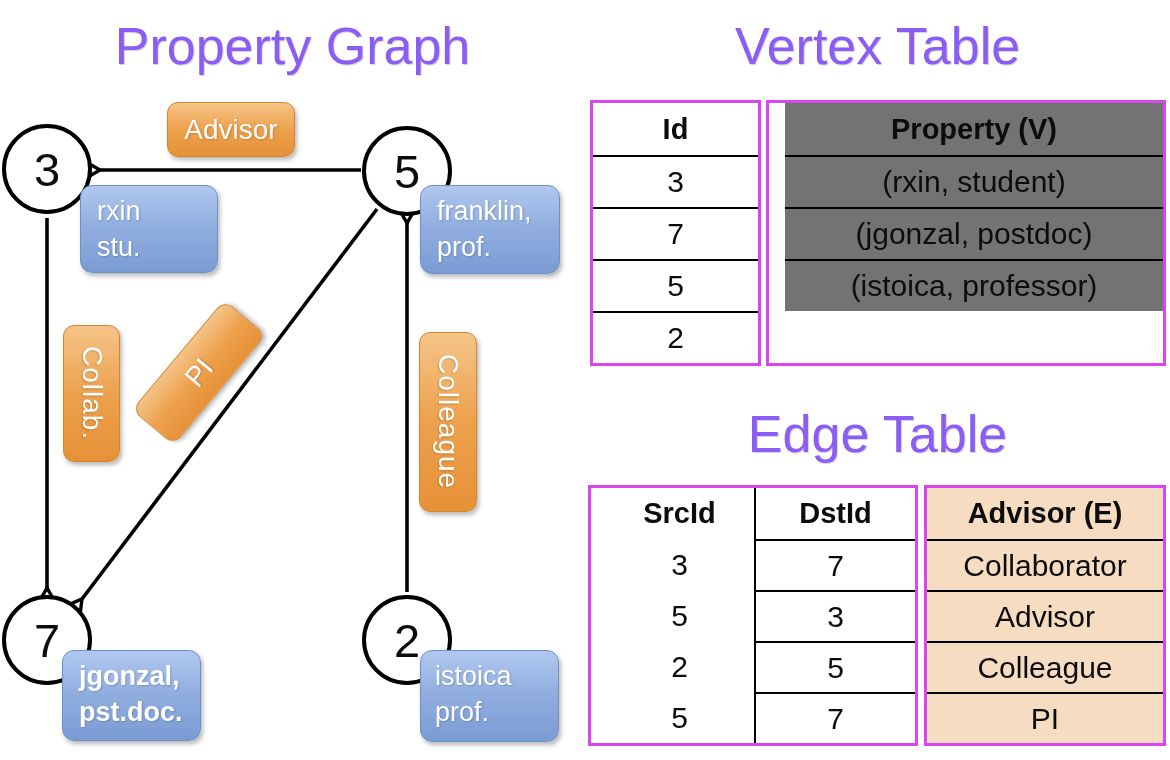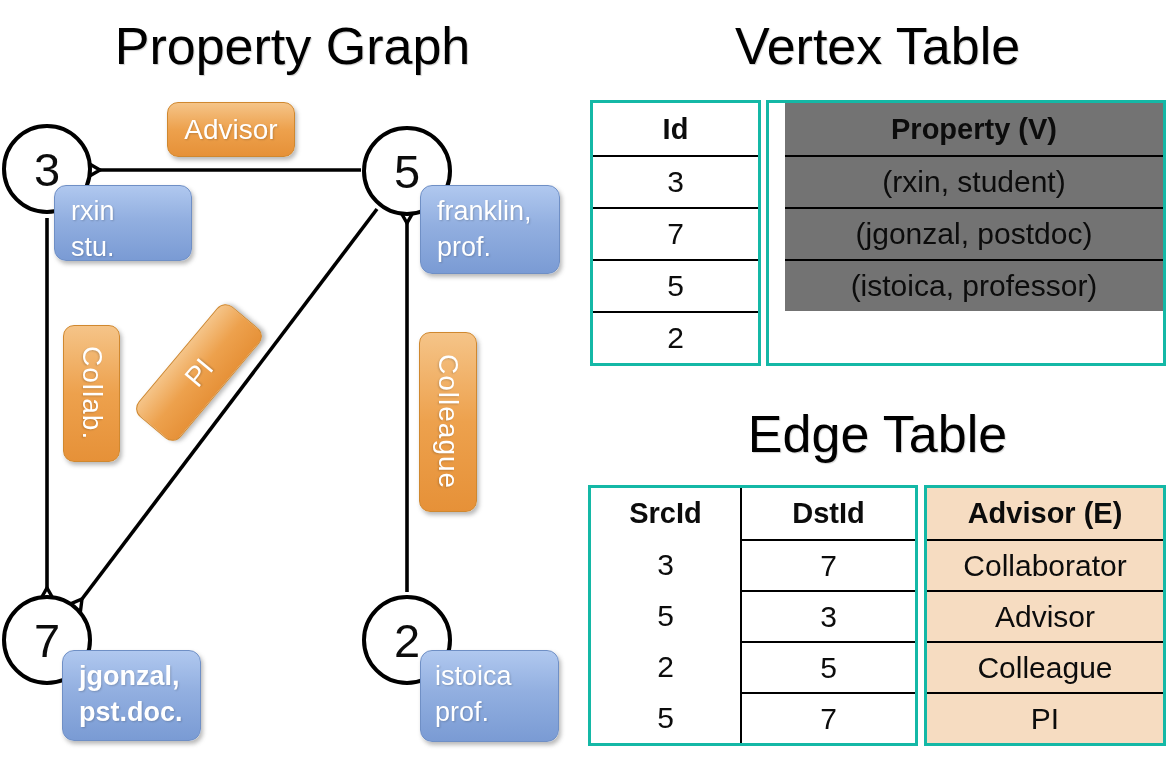--- a/index.html
+++ b/index.html
@@ -11,21 +11,21 @@
     height: 760px;
     background: #ffffff;
     overflow: hidden;
   }
   .title {
     position: absolute;
     text-align: center;
     font-size: 52px;
     font-weight: 400;
     letter-spacing: 0px;
-    color: #000000;
+    color: #8b5cf6;
     text-shadow: 1px 1px 1px rgba(0,0,0,0.18);
     white-space: nowrap;
   }
   #pg-title { left: 0; width: 585px; top: 16px; }
   #vt-title { left: 585px; width: 585px; top: 16px; }
   #et-title { left: 585px; width: 585px; top: 404px; }
 
   
   #edges-svg { position: absolute; left: 0; top: 0; z-index: 1; }
   .gnode {
@@ -50,21 +50,21 @@
     border-radius: 12px;
     box-shadow: 2px 3px 4px rgba(100,100,100,0.45);
     color: #ffffff;
     font-size: 27px;
     line-height: 36px;
     padding: 7px 0 0 16px;
     text-shadow: 1px 1px 2px rgba(0,0,0,0.18);
     z-index: 3;
   }
   .vlabel span { display: block; }
-  #lbl-rxin     { left: 54px;  top: 185px; width: 138px; height: 76px; }
+  #lbl-rxin     { left: 80px;  top: 185px; width: 138px; height: 88px; }
   #lbl-franklin { left: 420px; top: 185px; width: 140px; height: 89px; }
   #lbl-jgonzal  { left: 62px;  top: 650px; width: 139px; height: 91px; font-weight: bold; }
   #lbl-istoica  { left: 420px; top: 650px; width: 139px; height: 92px; padding-left: 14px; }
 
   .elabel {
     position: absolute;
     background: linear-gradient(180deg, #f5c librar488 0%, #eda14d 50%, #e69138 100%);
     background: linear-gradient(180deg, #f5c488 0%, #eda14d 50%, #e69138 100%);
     border: 1px solid #d0882f;
     border-radius: 11px;
@@ -82,21 +82,21 @@
   #lbl-pi {
     left: 127px; top: 345px; width: 144px; height: 55px;
     transform: rotate(-50deg);
   }
 
   
   .dtable { position: absolute; display: flex; z-index: 2; }
   #vertex-table { left: 590px; top: 100px; }
   #edge-table   { left: 588px; top: 485px; }
   .sub {
-    border: 3px solid #14b8a6;
+    border: 3px solid #d946ef;
     background: #ffffff;
   }
   .gap { width: 5px; }
   .gap-e { width: 6px; }
   .cell {
     display: flex; align-items: center; justify-content: center;
     font-size: 30px; color: #0c0c0c;
     border-top: 2px solid #000000;
     white-space: nowrap;
   }
@@ -104,21 +104,21 @@
   .head { font-weight: 700; font-size: 29px; }
   #vertex-table .sub-id   { width: 171px; }
   #vertex-table .sub-prop { width: 400px; }
   #vertex-table .cell { height: 52px; }
   .blue-col .cell { background: #737373; margin-left: 16px; }
   .tan-col  .cell { background: #f6dcc1; }
 
   #edge-table .sub-ids  { width: 330px; }
   #edge-table .sub-prop { width: 242px; }
   #edge-table .cell { height: 51px; }
-  .idrow { display: grid; grid-template-columns: 149px 1fr; }
+  .idrow { display: grid; grid-template-columns: 149px 1fr; padding-left: 14px; }
   .idrow .cell + .cell { border-left: 2px solid #000000; }
 </style>
 </head>
 <body>
 
 <div class="canvas">
 
   <div class="title" id="pg-title">Property Graph</div>
 
   <svg id="edges-svg" width="585" height="760" viewBox="0 0 585 760">

